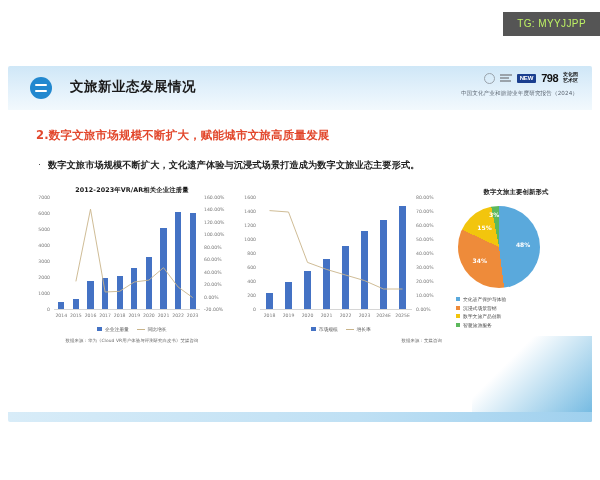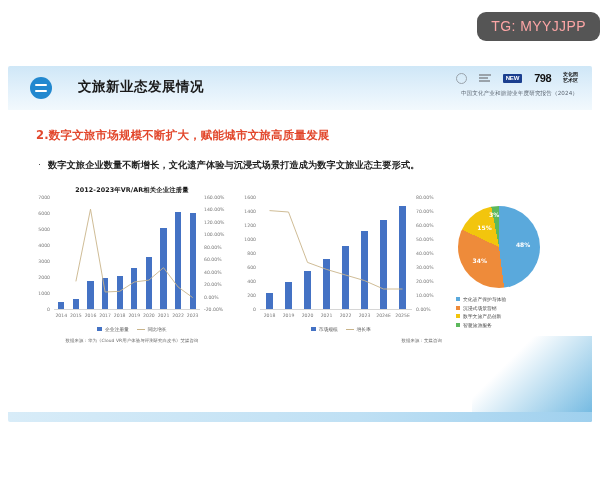--- a/index.html
+++ b/index.html
@@ -7,24 +7,23 @@
     width: 600px; height: 480px;
     background: #ffffff;
     font-family: "Liberation Sans", "DejaVu Sans", sans-serif;
     overflow: hidden;
   }
   #page { position: relative; width: 600px; height: 480px; background: #fff; }
 
   
   .tg-tag {
     position: absolute; right: 0; top: 12px;
-    background: #555555; color: #fca5a5;
-    font-size: 14px; letter-spacing: .4px;
+    background: #555555; color: #bef264;
+    font-size: 10px; letter-spacing: .4px;
     padding: 6px 14px 7px 14px;
-    border-radius: 9px;
   }
   .url-tag {
     position: absolute; left: 8px; bottom: 13px;
     background: #555555; color: #ffffff;
     font-size: 15px; letter-spacing: .2px;
     padding: 6px 14px 7px 14px;
   }
 
   
   .slide {
@@ -43,28 +42,28 @@
     width: 22px; height: 22px; border-radius: 50%;
     background: #2288cf;
   }
   .banner-icon i {
     position: absolute; left: 5px; width: 12px; height: 2px;
     background: #ffffff; border-radius: 1px; display: block;
   }
   .banner-icon i.a { top: 7px; }
   .banner-icon i.b { top: 13px; }
   .banner-title {
-    position: absolute; left: 70px; top: 12px;
+    position: absolute; left: 62px; top: 12px;
     font-size: 13.5px; font-weight: bold; color: #1a1a1a;
     letter-spacing: .5px;
     font-family: "DejaVu Sans", sans-serif;
   }
   .banner-logos {
     position: absolute; right: 14px; top: 6px;
-    display: flex; align-items: center; gap: 12px;
+    display: flex; align-items: center; gap: 5px;
   }
   .logo-chip { height: 12px; display: flex; align-items: center; gap: 3px; }
   .logo-circle {
     width: 11px; height: 11px; border-radius: 50%;
     border: 1px solid #9aa3ab;
   }
   .logo-lines { display: flex; flex-direction: column; gap: 1.5px; }
   .logo-lines span { display: block; height: 1.4px; background: #9aa3ab; }
   .logo-lines span:nth-child(1) { width: 12px; }
   .logo-lines span:nth-child(2) { width: 9px; }
@@ -206,21 +205,21 @@
           <span>艺术区</span>
         </span>
       </div>
       <div class="banner-sub">中国文化产业和旅游业年度研究报告（2024）</div>
     </div>
 
     <div class="h-red">2.数字文旅市场规模不断扩大，赋能城市文旅高质量发展</div>
 
     <div class="bullet-row">
       <span class="bullet-dot">·</span>
-      <span class="bullet-text">数字文旅企业数量不断增长，文化遗产体验与沉浸式场景打造成为数字文旅业态主要形式。</span>
+      <span class="bullet-text">数字文旅市场规模不断扩大，文化遗产体验与沉浸式场景打造成为数字文旅业态主要形式。</span>
     </div>
 
     <div class="chart1">
       <div class="chart-title">2012-2023年VR/AR相关企业注册量</div>
       <div id="c1plot" class="plot" style="left:22px; top:12px; width:146px; height:112px;">
           <div class="bar" style="left: 4.234px; width: 6.132px; height: 8.32px; background: rgb(68, 114, 196);"></div>
           <div class="bar" style="left: 18.834px; width: 6.132px; height: 11.2px; background: rgb(68, 114, 196);"></div>
           <div class="bar" style="left: 33.434px; width: 6.132px; height: 29.12px; background: rgb(68, 114, 196);"></div>
           <div class="bar" style="left: 48.034px; width: 6.132px; height: 31.68px; background: rgb(68, 114, 196);"></div>
           <div class="bar" style="left: 62.634px; width: 6.132px; height: 33.92px; background: rgb(68, 114, 196);"></div>
@@ -335,20 +334,21 @@
           </span>
           <span class="lg-item">
             <span class="lg-ln" style="background: rgb(201, 180, 138);"></span>
             <span>增长率</span>
           </span>
         </div>
       <div class="src-note" style="position:absolute; right:4px; top:152px;">数据来源：艾媒咨询</div>
     </div>
 
     <div class="chart3">
+      <div class="chart-title">数字文旅主要创新形式</div>
       <div class="pie-wrap">
         <div class="pie" id="pieDisc" style="background: conic-gradient(rgb(90, 169, 220) 0deg, rgb(90, 169, 220) 172.8deg, rgb(238, 139, 58) 172.8deg, rgb(238, 139, 58) 295.2deg, rgb(242, 197, 13) 295.2deg, rgb(242, 197, 13) 349.2deg, rgb(92, 184, 92) 349.2deg, rgb(92, 184, 92) 360deg);"></div>
         <div class="pie-lbl" id="pl0" style="left: 57.9526px; top: 35.493px;">48%</div>
         <div class="pie-lbl" id="pl1" style="left: 14.5836px; top: 51.1068px;">34%</div>
         <div class="pie-lbl" id="pl2" style="left: 19.2902px; top: 18.0363px;">15%</div>
         <div class="pie-lbl" id="pl3" style="left: 30.9885px; top: 5.14202px;">3%</div>
       </div>
       <div class="pie-legend" id="pieLg">
           <div class="ple">
             <span class="ple-sq" style="background: rgb(90, 169, 220);"></span>

